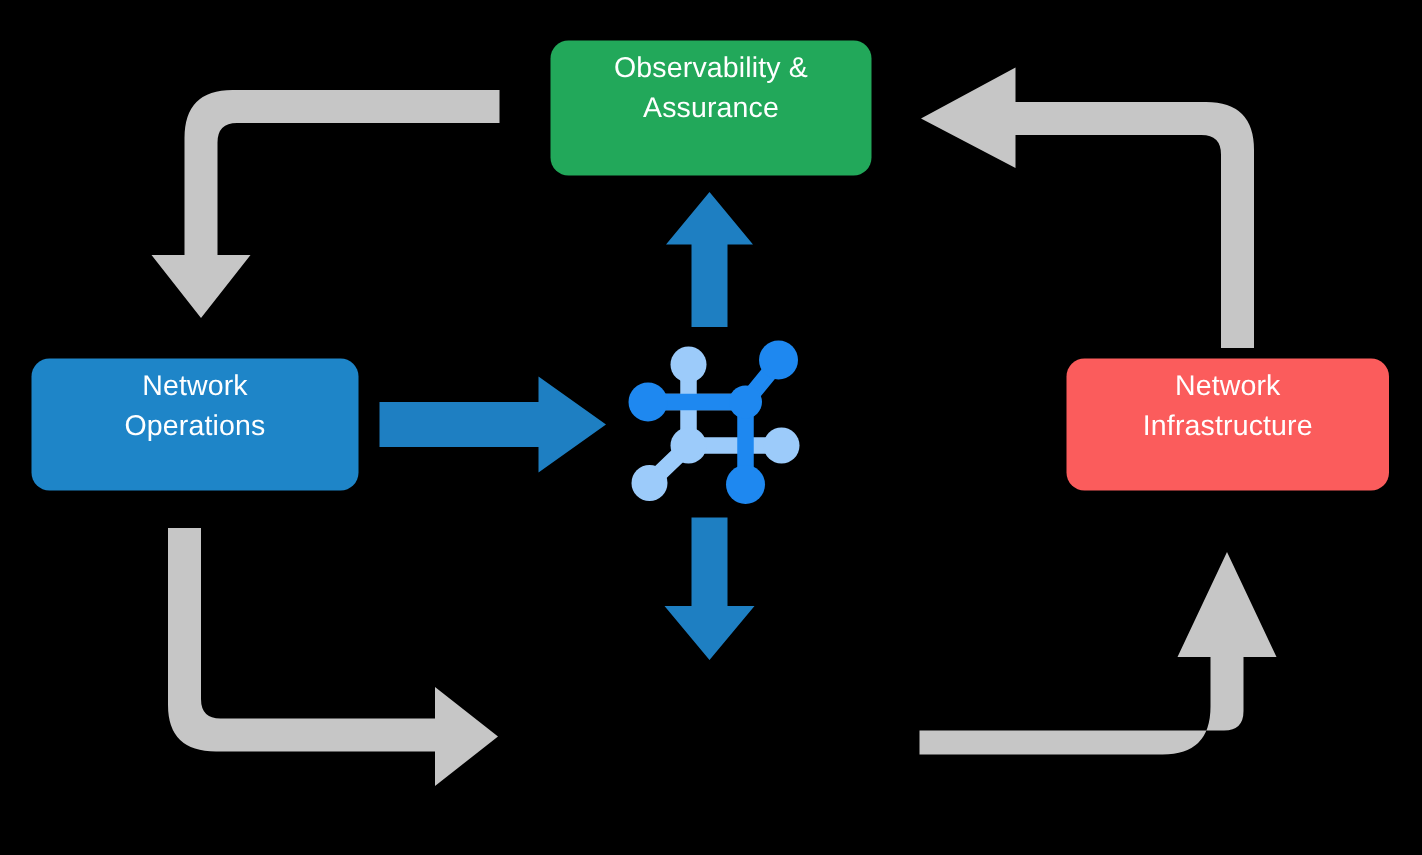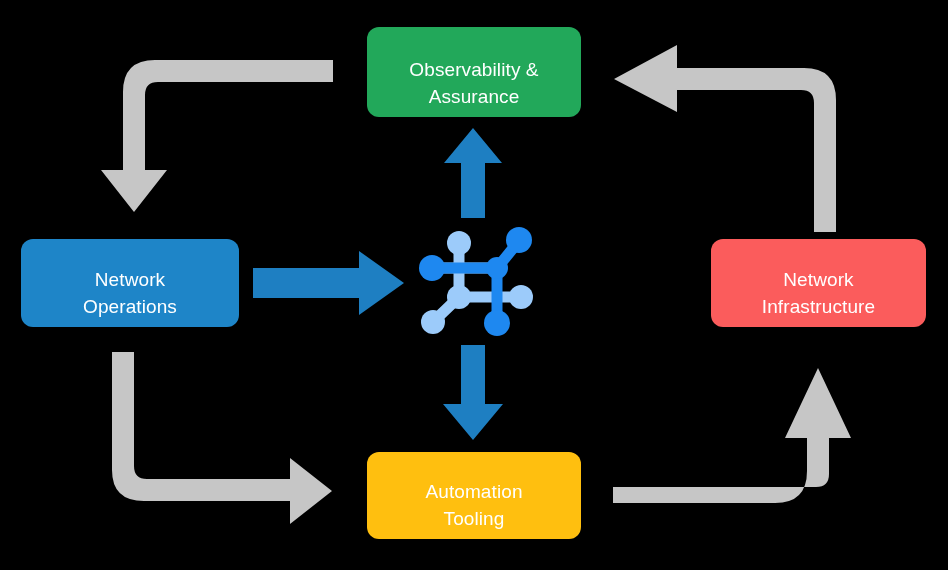--- a/index.html
+++ b/index.html
@@ -14,21 +14,21 @@
     position: relative;
     width: 948px;
     height: 570px;
     background: #000000;
     overflow: hidden;
   }
   .node-box {
     position: absolute;
     border-radius: 12px;
     display: flex;
-    align-items: flex-end;
+    align-items: flex-start;
     justify-content: center;
     text-align: center;
     color: #ffffff;
     font-size: 19px;
     line-height: 1.42;
     font-weight: 400;
     letter-spacing: 0.1px;
     box-sizing: border-box;
     padding: 6px 10px;
   }
@@ -166,18 +166,14 @@
   <div class="node-box" style="left:21px; top:239px; width:218px; height:88px; background:#1E85C8;">
     <span class="node-label">Network
 Operations</span>
   </div>
 
   <div class="node-box" style="left:711px; top:239px; width:215px; height:88px; background:#FB5C5C;">
     <span class="node-label">Network
 Infrastructure</span>
   </div>
 
-  <div class="node-box" style="left:367px; top:452px; width:214px; height:87px; background:#FFBF0F;">
-    <span class="node-label">Automation
-Tooling</span>
-  </div>
 
 </div>
 
 </body></html>

